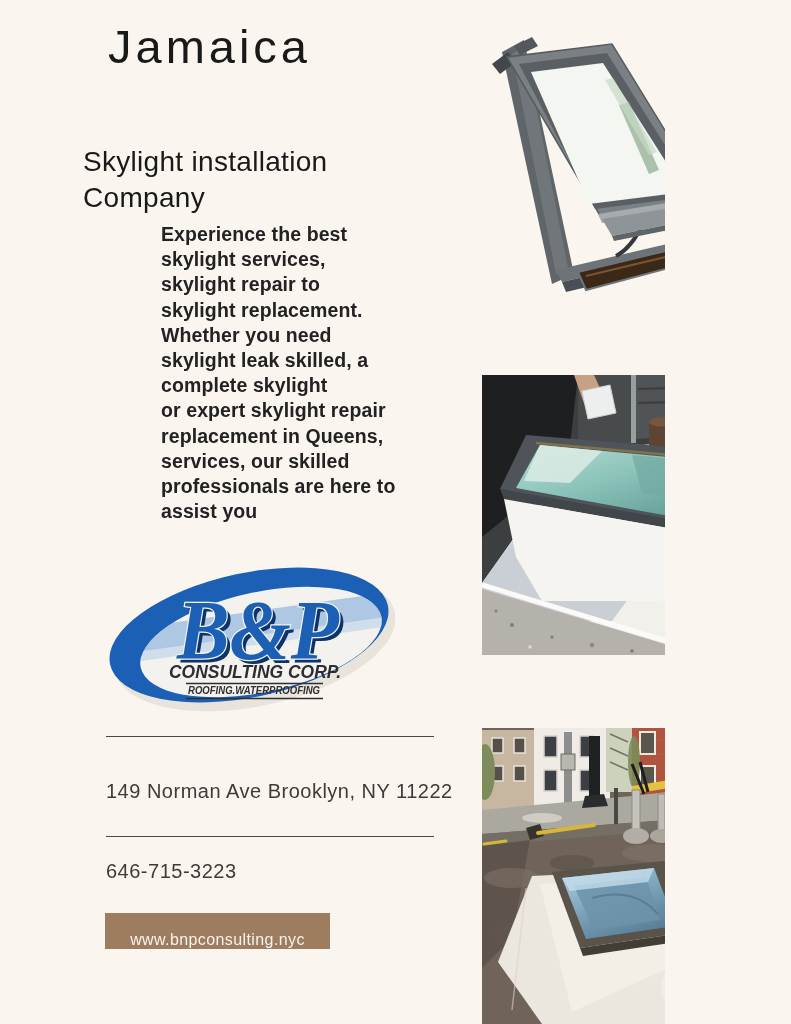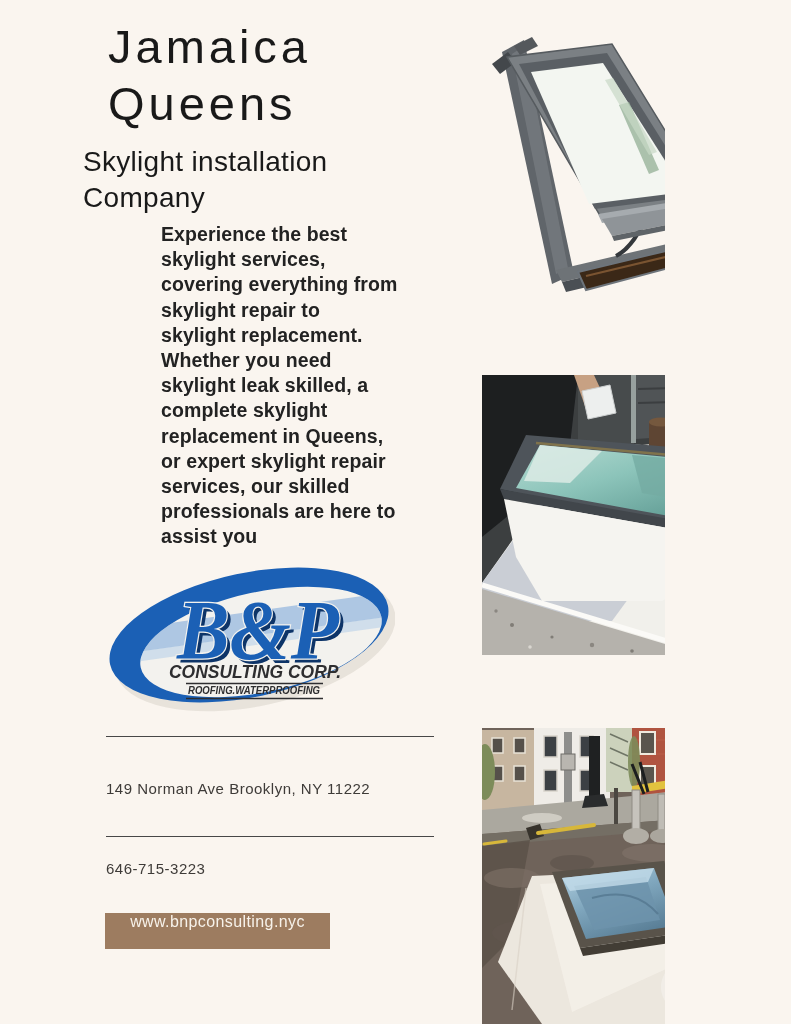--- a/index.html
+++ b/index.html
@@ -16,60 +16,58 @@
     font-size:28px;line-height:36px;letter-spacing:.3px;color:var(--heading-text,#191919);}
   .subtitle span{display:block;}
   .intro{position:absolute;left:115px;top:222px;font-weight:700;
     font-size:19.5px;line-height:25.2px;letter-spacing:.1px;color:var(--body-text,#222);margin-left:46px;}
   .intro span{display:block;}
   .logo{position:absolute;left:103px;top:558px;width:292px;height:162px;}
   .logo svg{display:block;width:100%;height:100%;}
   .rule{position:absolute;left:106px;width:328px;height:0;margin:0;border:0;
     border-top:1.5px solid var(--divider,#474747);}
   .rule-1{top:736px}.rule-2{top:836px}
-  .address,.phone{position:absolute;left:106px;font-size:15px;letter-spacing:.5px;
+  .address,.phone{position:absolute;left:106px;font-size:20px;letter-spacing:.5px;
     color:var(--contact-text,#3e3b38);}
   .address{top:780px}.phone{top:860px}
   .website-button{position:absolute;left:105px;top:913px;width:225px;height:36px;
-    background:var(--button-bg,#9d7c60);display:flex;align-items:flex-start;justify-content:center;
+    background:var(--button-bg,#9d7c60);display:flex;align-items:flex-end;justify-content:center;
     font-size:16px;letter-spacing:.4px;color:var(--button-text,#f7f2ea);
     text-decoration:none;cursor:pointer;}
   .photo{position:absolute;margin:0;padding:0;}
   .photo svg{display:block;width:100%;height:100%;}
   .photo-product{left:478px;top:18px;width:312px;height:288px;}
   .photo-installed{left:482px;top:375px;width:238px;height:280px;}
   .photo-rooftop{left:482px;top:728px;width:238px;height:296px;}
   .logo-monogram{font-family:"Liberation Serif",serif;font-weight:bold;font-style:italic;}
   .logo-text{font-family:"Liberation Sans",sans-serif;font-weight:bold;font-style:italic;}
 </style>
 </head>
 <body>
 
 <div class="page">
 
   <h1 class="title">
     <span>Jamaica</span>
-    <span>Queens</span>
   </h1>
   <h2 class="subtitle">
     <span>Skylight installation</span>
     <span>Company</span>
   </h2>
 
   <div class="intro">
     <span>Experience the best</span>
     <span>skylight services,</span>
-    <span>covering everything from</span>
     <span>skylight repair to</span>
     <span>skylight replacement.</span>
     <span>Whether you need</span>
     <span>skylight leak skilled, a</span>
     <span>complete skylight</span>
+    <span>or expert skylight repair</span>
     <span>replacement in Queens,</span>
-    <span>or expert skylight repair</span>
     <span>services, our skilled</span>
     <span>professionals are here to</span>
     <span>assist you</span>
   </div>
 
   <div class="logo">
     <svg viewBox="0 0 292 162">
       <defs>
         <clipPath id="logoInner">
             <ellipse cx="158" cy="84" rx="123" ry="50" transform="rotate(-12 158 84)"></ellipse>

